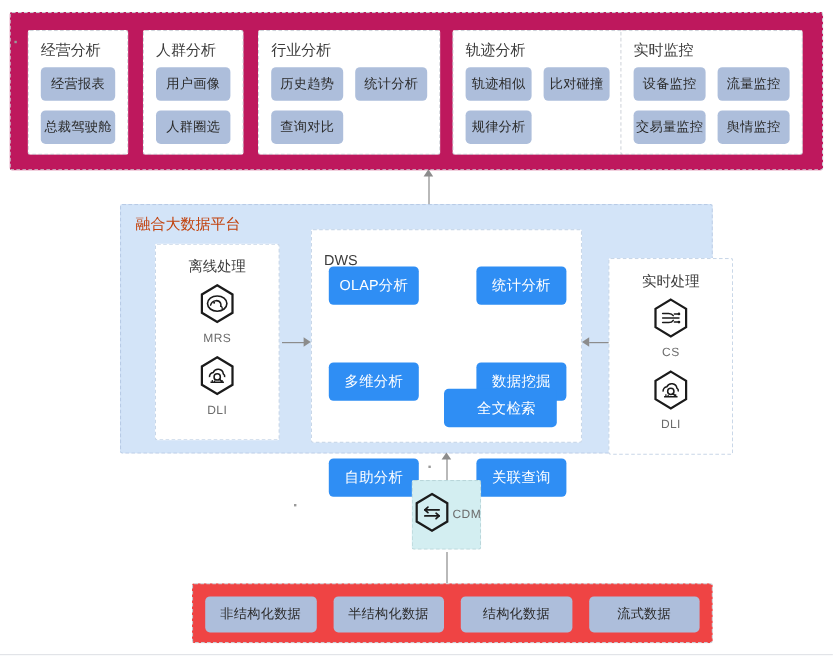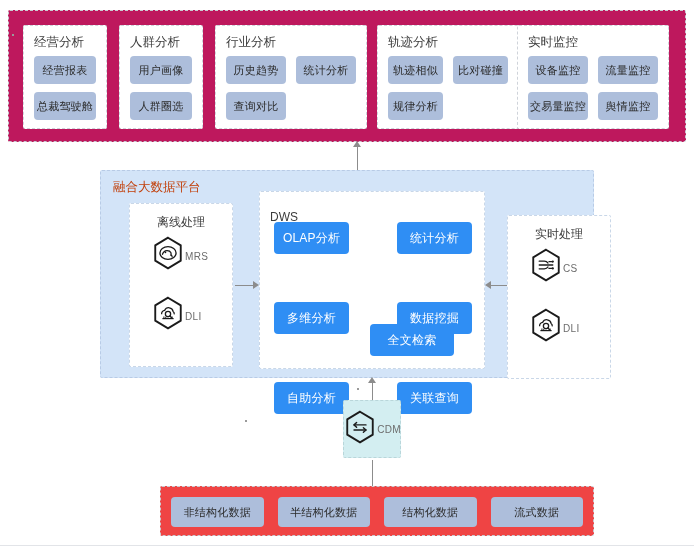--- a/index.html
+++ b/index.html
@@ -133,21 +133,21 @@
   #offline-box .sub-title  { left: 50%; top: 10px; transform: translateX(-50%); white-space: nowrap; }
   #realtime-box .sub-title { left: 50%; top: 10px; transform: translateX(-50%); white-space: nowrap; }
   #dws-box .sub-title      { left: 10px; top: 7px; margin-top: 11px; }
 
   .svc {
     position: absolute;
     left: 50%;
     transform: translateX(-50%);
     width: 60px;
     display: flex;
-    flex-direction: row;
+    flex-direction: column;
     align-items: center;
   }
   .svc-label {
     margin-top: 2px;
     font-size: 10px;
     color: #6c6c6c;
     letter-spacing: .3px;
   }
   .svc-a { top: 32px; }
   .svc-b { top: 92px; }
@@ -163,20 +163,21 @@
     column-gap: 12px;
     row-gap: 10px;
     gap: 48px;
   }
   #dws-wide {
     position: absolute;
     left: 110px;
     top: 132px;
     width: 84px;
     height: 32px;
+    padding-left: 10px;
   }
 
   
   #cdm-box {
     position: absolute;
     left: 343px;
     top: 400px;
     width: 58px;
     height: 58px;
     box-sizing: border-box;

